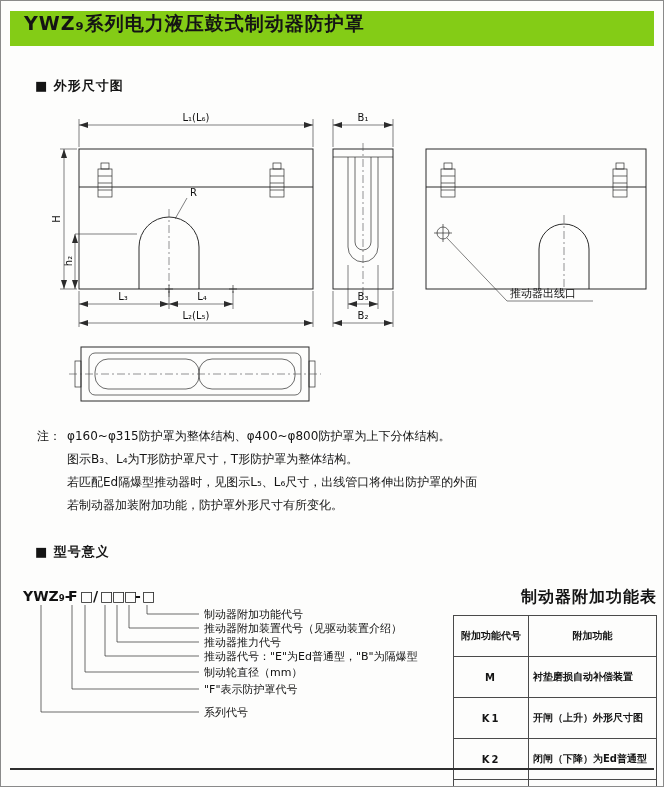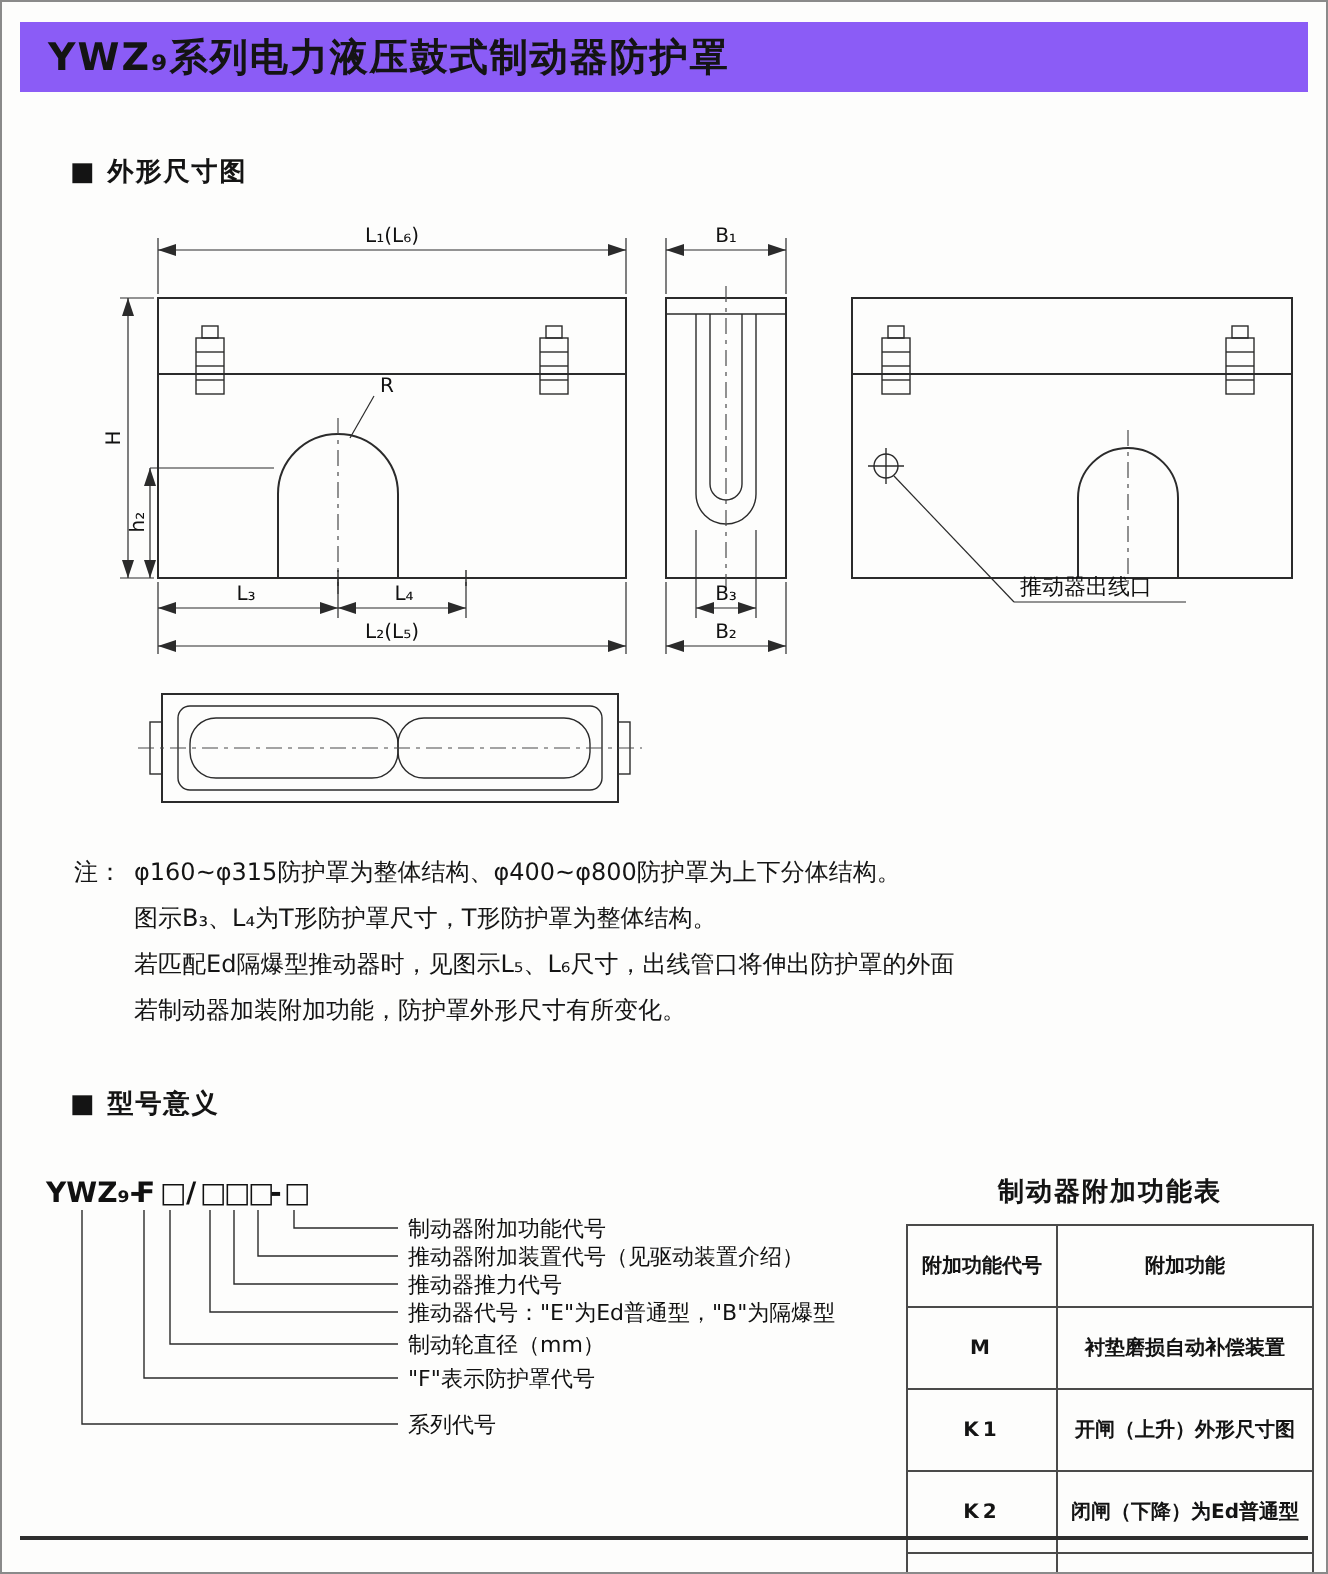--- a/index.html
+++ b/index.html
@@ -3,21 +3,21 @@
 <meta charset="utf-8">
 <style>
   html,body { margin:0; padding:0; background:#e8e8e8; }
   .page {
     position:relative; width:664px; height:787px; margin:0 auto;
     background:#fdfdfc; border:1px solid #8a8a8a; box-sizing:border-box;
     font-family:"DejaVu Sans", sans-serif; color:#141414; overflow:hidden;
   }
   .header {
     position:absolute; left:9px; top:10px; right:9px; height:35px;
-    background:#8b5cf6; display:flex; align-items:center;
+    background:#84cc16; display:flex; align-items:flex-start;
     padding-left:14px; box-sizing:border-box;
   }
   .page-title { font-size:19px; font-weight:bold; letter-spacing:1px; }
   .section-heading { position:absolute; font-size:13px; font-weight:bold; letter-spacing:1px; }
   .sec-dim   { left:34px; top:76px; }
   .sec-model { left:34px; top:542px; }
 
   .drawing  { position:absolute; left:30px; top:96px; }
   .modeldiag{ position:absolute; left:20px; top:582px; }
 
@@ -28,29 +28,29 @@
   .dimtxt { font-size:10px; fill:#111; font-family:"DejaVu Sans", sans-serif; }
   .cjktxt { font-size:11px; fill:#111; font-family:"DejaVu Sans", sans-serif; }
   .codetxt{ font-size:14px; font-weight:bold; fill:#111; font-family:"DejaVu Sans", sans-serif; }
 
   .notes { position:absolute; left:36px; top:424px; width:600px; font-size:12px; line-height:23px; }
   .note-first { display:flex; }
   .note-prefix { flex:0 0 30px; }
   .note-cont { padding-left:30px; }
 
   .fn-table { position:absolute; left:452px; top:586px; width:204px; }
-  .fn-title { text-align:center; font-size:13px; font-weight:bold; letter-spacing:1px; margin-bottom:7px; }
+  .fn-title { text-align:right; font-size:16px; font-weight:bold; letter-spacing:1px; margin-bottom:7px; }
   .fn-table table { border-collapse:collapse; width:204px; }
   .fn-table th, .fn-table td {
     border:1px solid #4a4a4a; font-size:10px; font-weight:bold;
     padding:12px 4px; height:16px; box-sizing:content-box;
   }
   .fn-table th { text-align:center; }
   .fn-table td.code { text-align:center; width:66px; letter-spacing:2px; }
-  .fn-table td.desc { text-align:center; }
+  .fn-table td.desc { text-align:left; }
 
   .bottom-rule { position:absolute; left:9px; right:9px; bottom:16px; height:2px; background:#2e2e2e; }
 </style>
 </head>
 <body>
 
 <div class="page">
 
   <div class="header">
     <div class="page-title">YWZ₉系列电力液压鼓式制动器防护罩</div>

